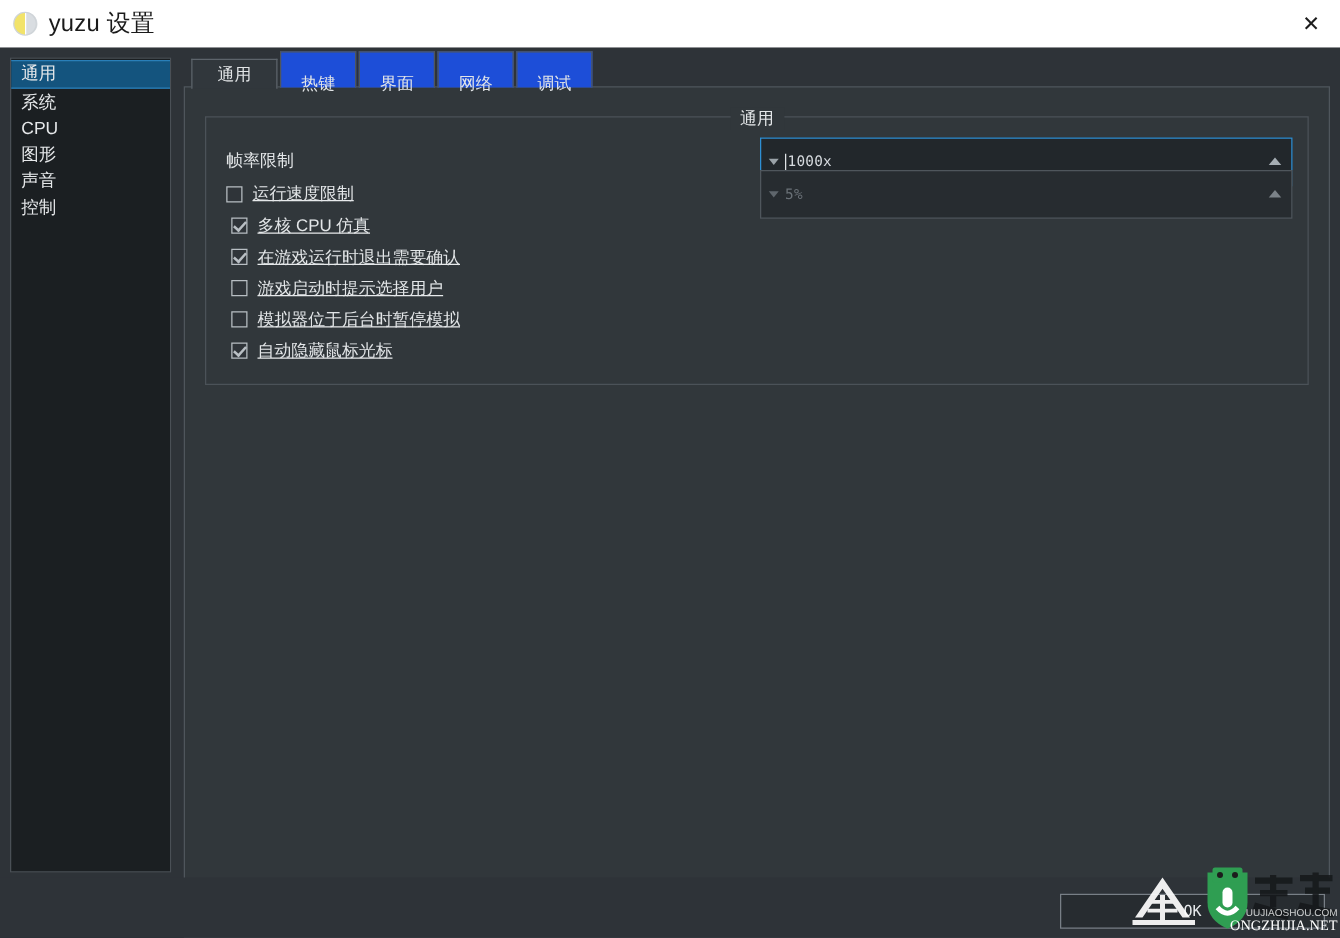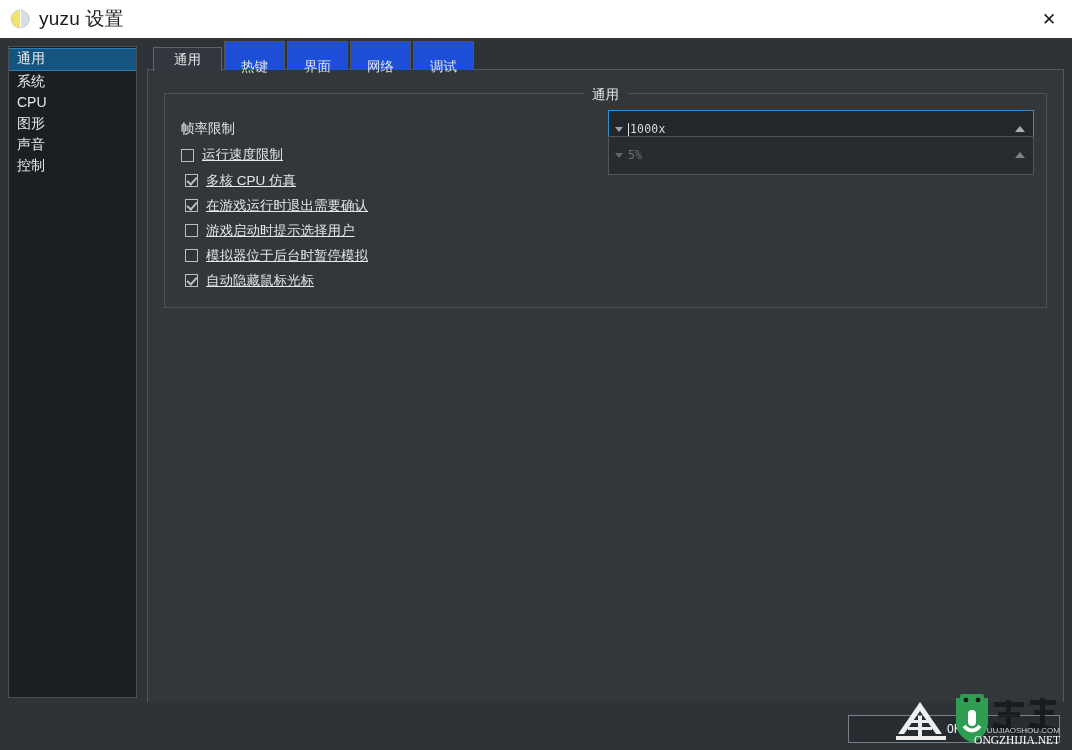--- a/index.html
+++ b/index.html
@@ -310,21 +310,21 @@
     font-size: 12px;
     display: flex;
     align-items: center;
     justify-content: center;
     box-sizing: border-box;
   }
 
   
   .watermark {
     position: absolute;
-    right: 10px;
+    right: 0;
     bottom: 2px;
     width: 168px;
     height: 62px;
     pointer-events: none;
     z-index: 20;
   }
 </style>
 </head>
 <body>
 

